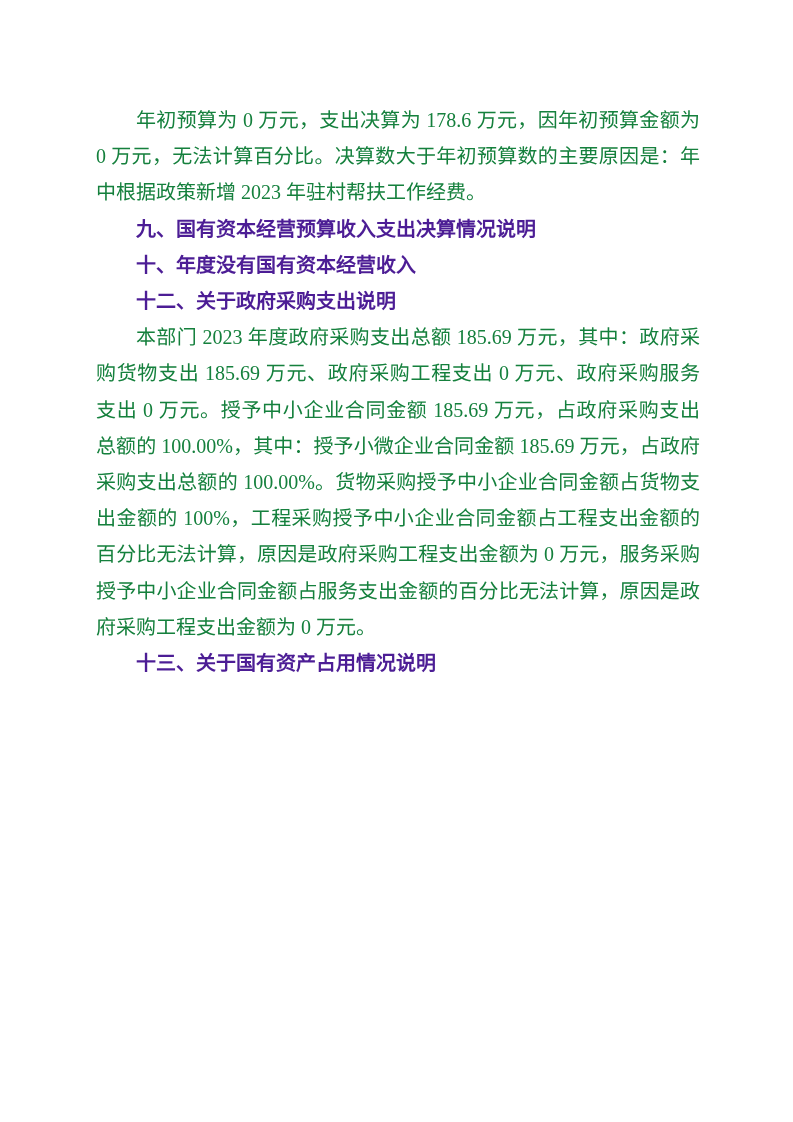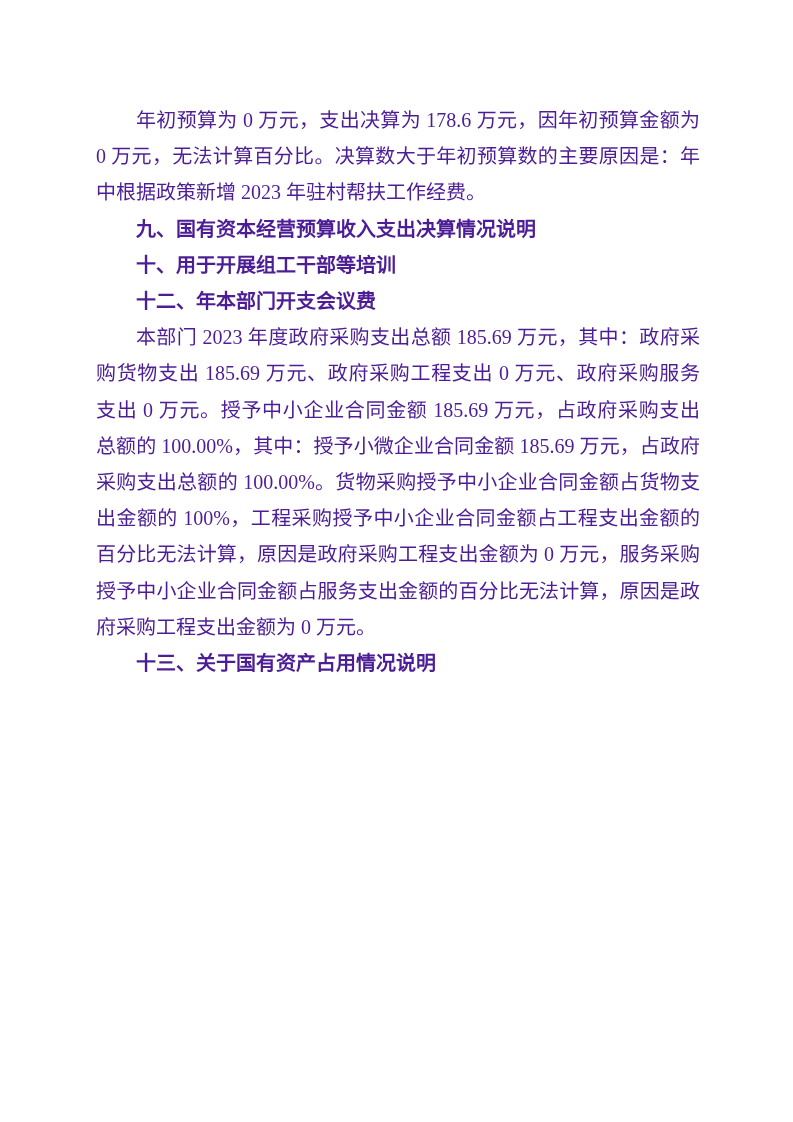--- a/index.html
+++ b/index.html
@@ -17,21 +17,21 @@
     color: #000000;
     overflow: hidden;
   }
   .para {
     margin: 0;
     font-family: "Liberation Serif", "DejaVu Serif", serif;
     font-size: 20px;
     line-height: 36.2px;
     text-align: justify;
     text-indent: 2em;
-    color: #4c1d95;
+    color: #15803d;
     word-break: break-all;
   }
   .heading {
     margin: 0;
     font-family: "Liberation Sans", "DejaVu Sans", sans-serif;
     font-size: 20px;
     font-weight: 700;
     line-height: 36.2px;
     text-indent: 2em;
     color: #4c1d95;
@@ -40,24 +40,24 @@
 </head>
 <body>
 
 <div class="page">
 
   <p class="para">年初预算为 0 万元，支出决算为 178.6 万元，因年初预算金额为 0 万元，无法计算百分比。决算数大于年初预算数的主要原因是：年中根据政策新增 2023 年驻村帮扶工作经费。</p>
 
   <h3 class="heading">九、国有资本经营预算收入支出决算情况说明</h3>
 
 
-  <h3 class="heading">十、用于开展组工干部等培训</h3>
+  <h3 class="heading">十、年度没有国有资本经营收入</h3>
 
 
 
 
-  <h3 class="heading">十二、年本部门开支会议费</h3>
+  <h3 class="heading">十二、关于政府采购支出说明</h3>
 
   <p class="para">本部门 2023 年度政府采购支出总额 185.69 万元，其中：政府采购货物支出 185.69 万元、政府采购工程支出 0 万元、政府采购服务支出 0 万元。授予中小企业合同金额 185.69 万元，占政府采购支出总额的 100.00%，其中：授予小微企业合同金额 185.69 万元，占政府采购支出总额的 100.00%。货物采购授予中小企业合同金额占货物支出金额的 100%，工程采购授予中小企业合同金额占工程支出金额的百分比无法计算，原因是政府采购工程支出金额为 0 万元，服务采购授予中小企业合同金额占服务支出金额的百分比无法计算，原因是政府采购工程支出金额为 0 万元。</p>
 
   <h3 class="heading">十三、关于国有资产占用情况说明</h3>
 
 </div>
 
 </body></html>

